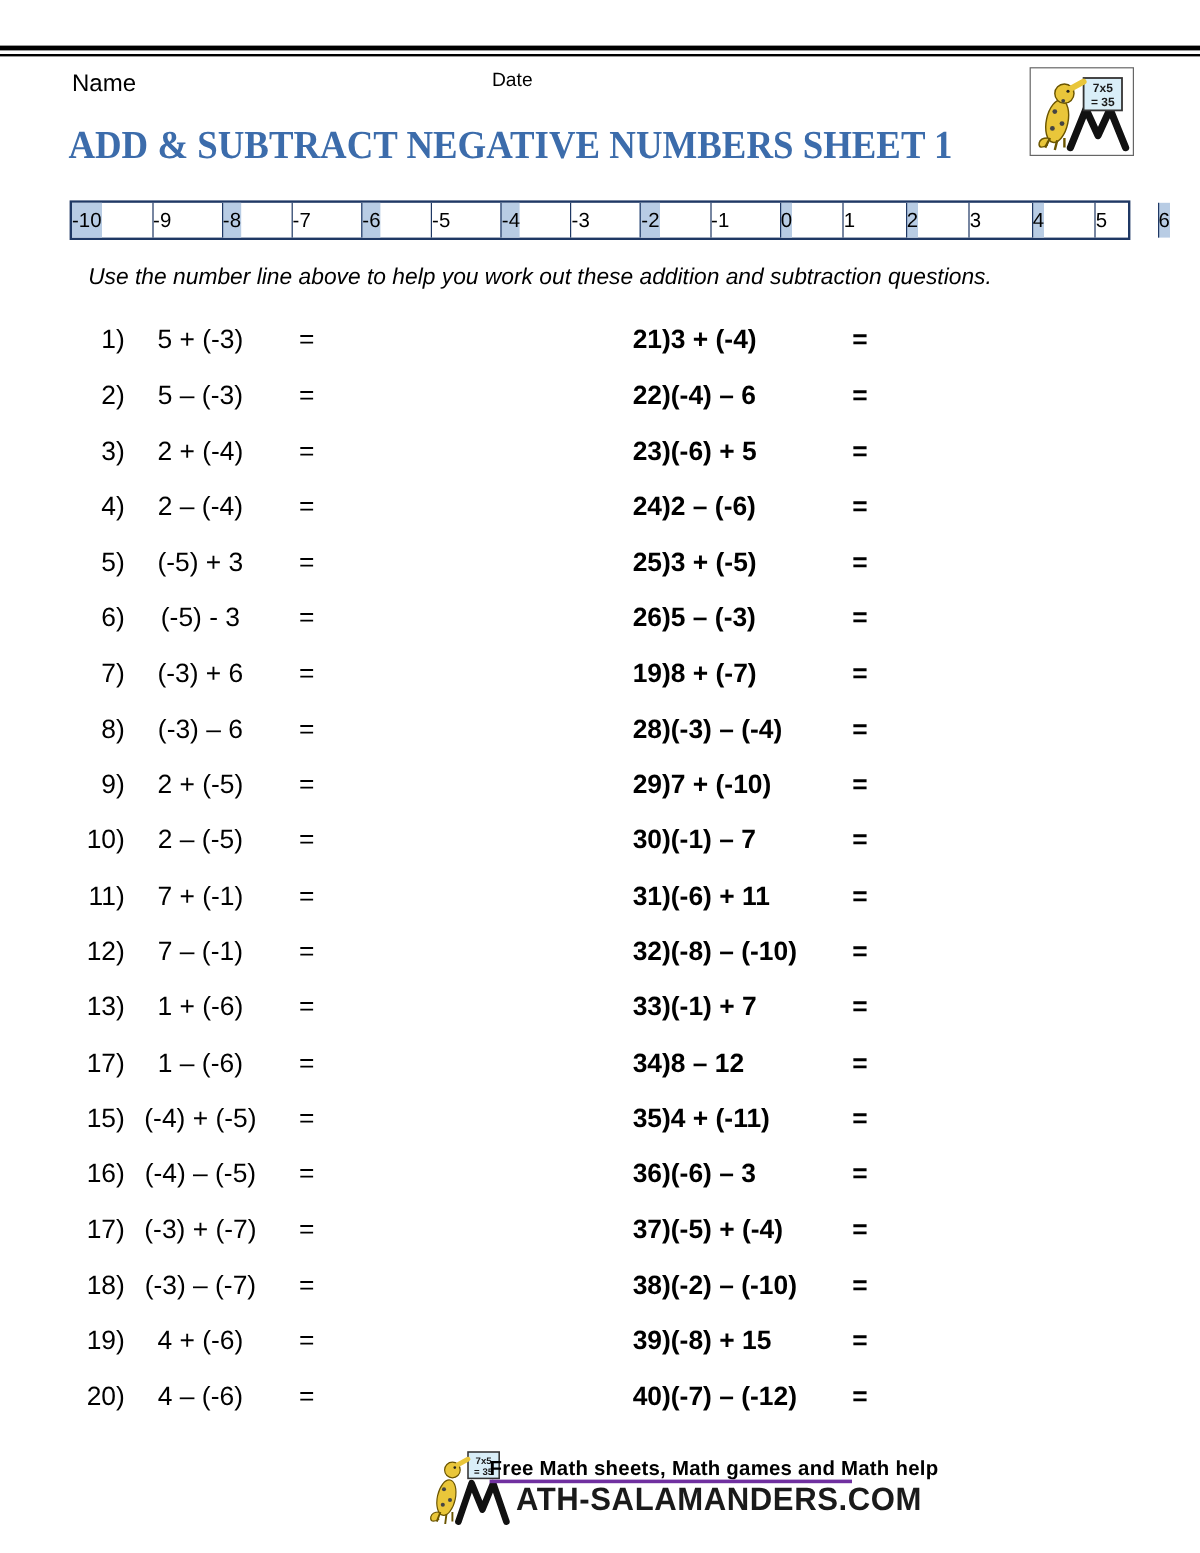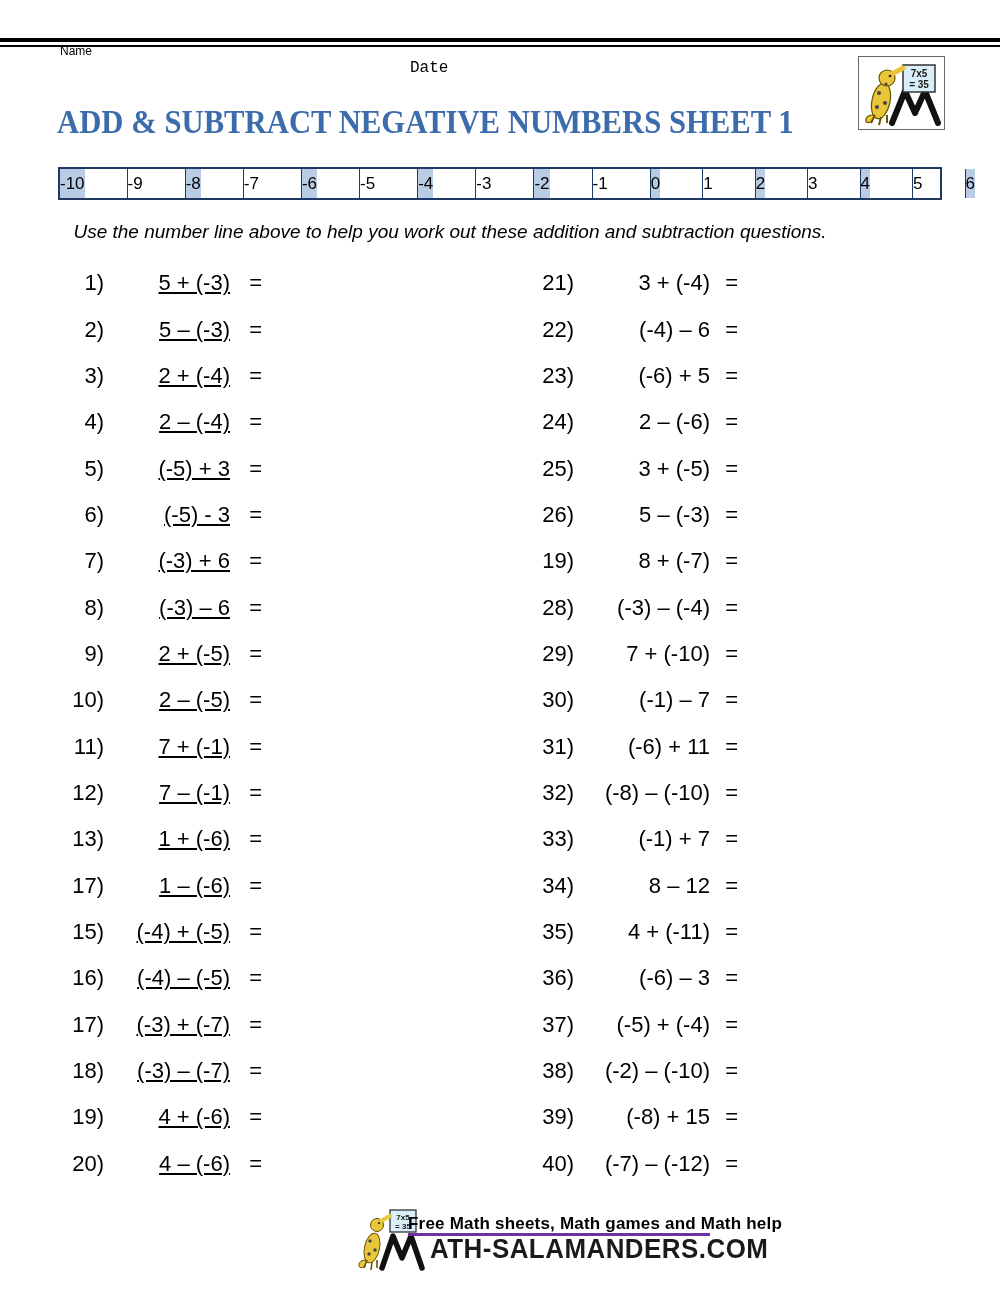--- a/index.html
+++ b/index.html
@@ -4,22 +4,22 @@
 <style>
   html,body{margin:0;padding:0;}
   body{
     width:1000px;height:1294px;position:relative;background:#ffffff;
     font-family:"Liberation Sans",sans-serif;color:#000;overflow:hidden;
   }
   
   .rule-thick{position:absolute;left:0;top:38px;width:1000px;height:4px;background:#000;}
   .rule-thin{position:absolute;left:0;top:45px;width:1000px;height:2px;background:#000;}
 
-  .name-label{position:absolute;left:60px;top:44px;font-size:12px;}
-  .date-label{position:absolute;left:410px;top:59px;font-size:16px;font-family:Liberation Mono, monospace;}
+  .name-label{position:absolute;left:60px;top:59px;font-size:20px;}
+  .date-label{position:absolute;left:410px;top:59px;font-size:16px;}
 
   .corner-logo{position:absolute;left:858px;top:56px;width:87px;height:74px;
     border:1px solid #666;background:#fff;box-sizing:border-box;}
 
   .sheet-title{
     position:absolute;left:57px;top:104px;
     font-family:"Liberation Serif",serif;font-weight:700;font-size:33px;
     color:#3c6cab;white-space:nowrap;transform:scaleX(0.93);transform-origin:left center;
     letter-spacing:0px;
   }
@@ -35,25 +35,25 @@
   .nl-cell:first-child{border-left:none;}
   .nl-cell.shaded{background:#b8cce4;}
 
   .instruction{
     position:absolute;left:0;top:221px;width:900px;text-align:center;
     font-size:19px;font-style:italic;
   }
 
   .problems-col{position:absolute;top:260px;}
   .problems-col.left{left:60px;width:202px;}
-  .problems-col.right{left:530px;width:208px;}
+  .problems-col.right{left:515px;width:208px;font-weight:bold;}
   .prob-row{height:46.35px;display:flex;align-items:center;font-size:22px;}
   .prob-num{width:44px;text-align:right;}
-  .left  .prob-expr{width:126px;text-align:right;text-decoration:underline;}
-  .right .prob-expr{width:136px;text-align:right;}
+  .left  .prob-expr{width:126px;text-align:center;}
+  .right .prob-expr{width:136px;}
   .left  .prob-eq{width:32px;text-align:right;}
   .right .prob-eq{width:28px;text-align:right;}
 
   .footer{position:absolute;left:356px;top:1206px;width:380px;height:74px;}
   .footer-logo{position:absolute;left:0;top:2px;}
   .footer-tagline{position:absolute;left:52px;top:8px;font-size:17px;font-weight:700;
     white-space:nowrap;letter-spacing:0.2px;text-align:right;}
   .footer-rule{position:absolute;left:52px;top:27px;width:302px;height:3px;background:#7030a0;}
   .footer-site{position:absolute;left:74px;top:28px;font-size:27px;font-weight:700;
     color:#1a1a1a;letter-spacing:0.5px;white-space:nowrap;

